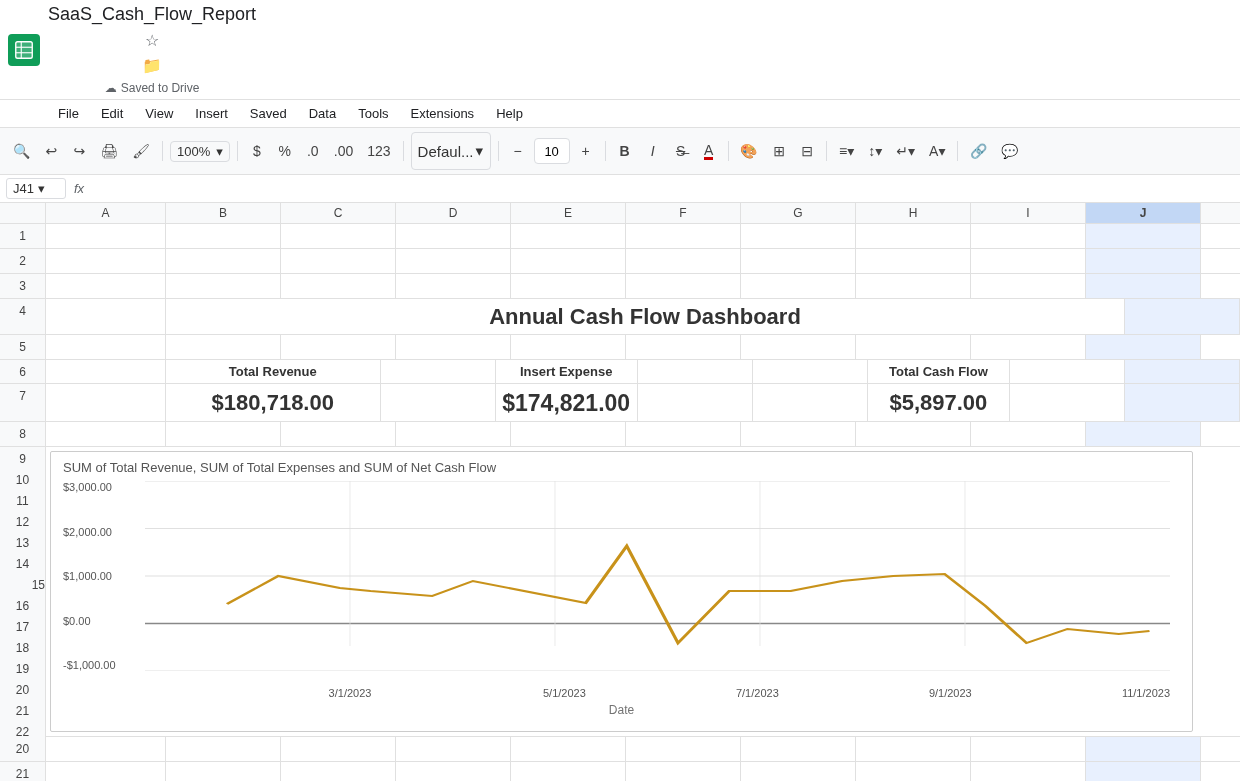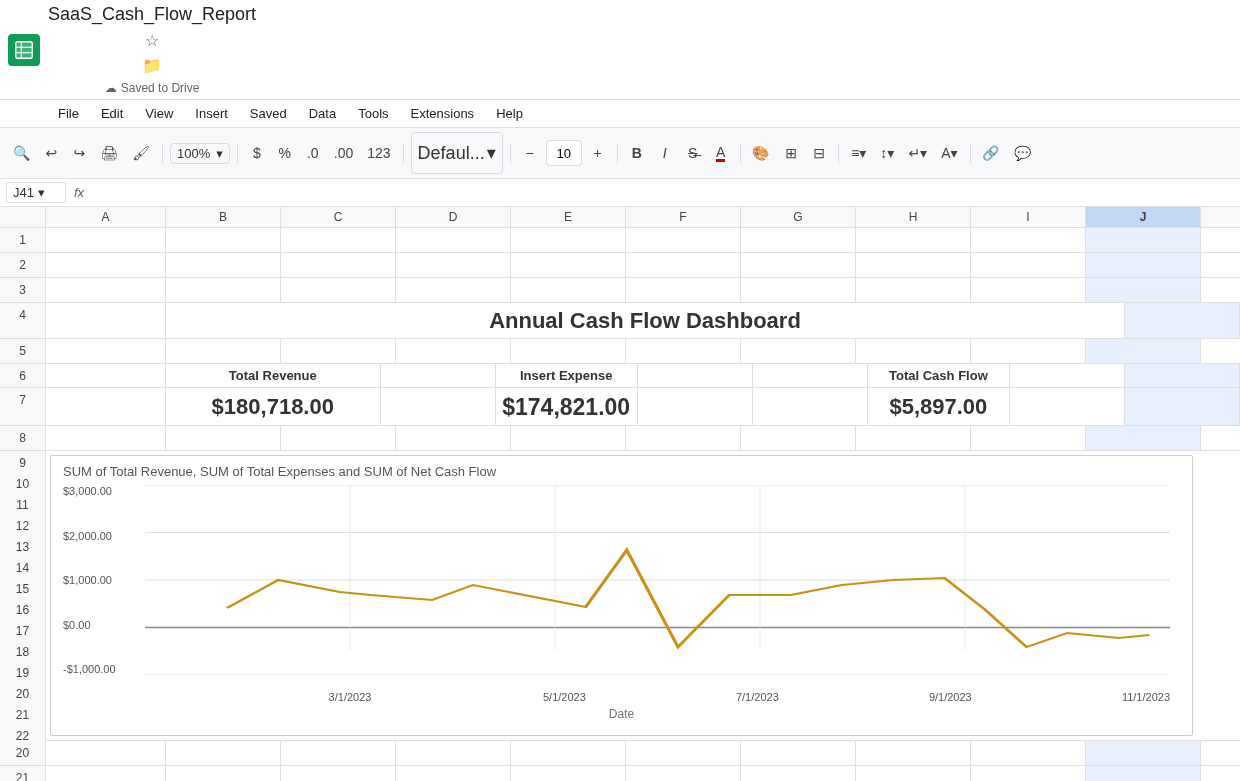--- a/index.html
+++ b/index.html
@@ -78,21 +78,21 @@
       border: 1px solid #dadce0;
       border-radius: 4px;
       text-align: center;
       font-size: 13px;
     }
     .tb-format-select {
       display: flex; align-items: center; gap: 2px;
       padding: 9px 6px;
       border: 1px solid #dadce0;
       border-radius: 4px;
-      font-size: 18px;
+      font-size: 15px;
       cursor: pointer;
       min-width: 80px;
     }
 
     
     #formula-bar {
       display: flex;
       align-items: center;
       padding: 3px 6px;
       border-bottom: 1px solid #e0e0e0;
@@ -434,21 +434,21 @@
     </div>
 
     <div class="sheet-row" style="height:290px; align-items:stretch;">
       <div style="display:flex; flex-direction:column;">
         <div class="row-num" style="height:21px; line-height:21px;">9</div>
         <div class="row-num" style="height:21px; line-height:21px;">10</div>
         <div class="row-num" style="height:21px; line-height:21px;">11</div>
         <div class="row-num" style="height:21px; line-height:21px;">12</div>
         <div class="row-num" style="height:21px; line-height:21px;">13</div>
         <div class="row-num" style="height:21px; line-height:21px;">14</div>
-        <div class="row-num" style="height:21px; line-height:21px;">15</div>
+        <div class="row-num" style="height:21px; line-height:21px;text-align:right;">15</div>
         <div class="row-num" style="height:21px; line-height:21px;">16</div>
         <div class="row-num" style="height:21px; line-height:21px;">17</div>
         <div class="row-num" style="height:21px; line-height:21px;">18</div>
         <div class="row-num" style="height:21px; line-height:21px;">19</div>
         <div class="row-num" style="height:21px; line-height:21px;">20</div>
         <div class="row-num" style="height:21px; line-height:21px;">21</div>
         <div class="row-num" style="height:21px; line-height:21px;">22</div>
       </div>
 
       <div id="chart-container" style="width: calc(115px*9 + 120px - 12px); margin:4px; border:1px solid #ccc; border-radius:2px; padding:8px 12px; background:#fff; position:relative;">

